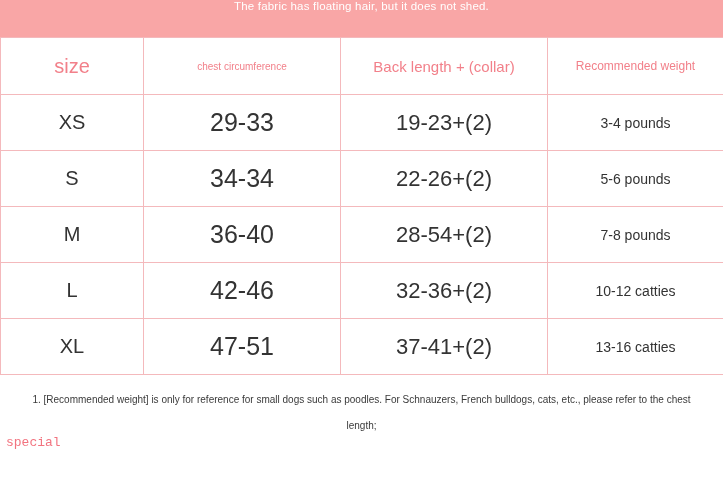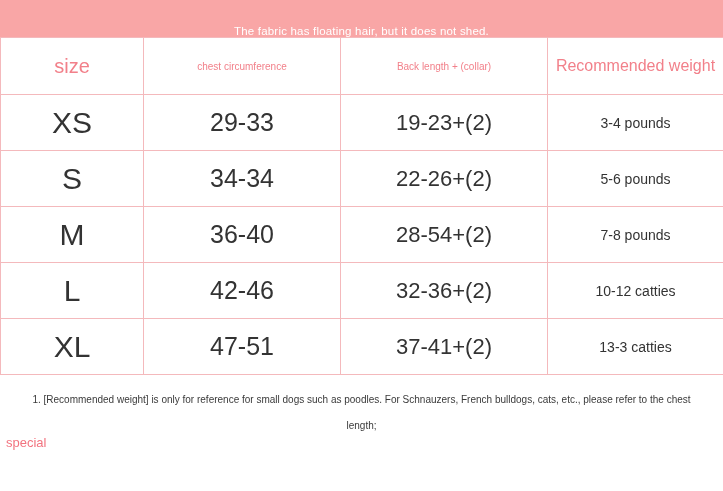--- a/index.html
+++ b/index.html
@@ -19,21 +19,21 @@
     height: 491px;
     background: #ffffff;
     box-sizing: border-box;
   }
   
   .banner {
     height: 37px;
     background: #f9a6a6;
     color: #ffffff;
     display: flex;
-    align-items: flex-end;
+    align-items: flex-start;
     justify-content: center;
     font-size: 11.5px;
     letter-spacing: 0.2px;
   }
   
   .chart {
     width: 723px;
     border-collapse: collapse;
     table-layout: fixed;
   }
@@ -57,29 +57,29 @@
   .head-size {
     color: #f2808a;
     font-size: 20px;
   }
   .head-chest {
     color: #f2808a;
     font-size: 10px;
   }
   .head-back {
     color: #f2808a;
-    font-size: 10px;
+    font-size: 15px;
   }
   .head-weight {
     color: #f2808a;
-    font-size: 16px;
+    font-size: 12px;
   }
   .cell-size {
     color: #333333;
-    font-size: 30px;
+    font-size: 20px;
     font-weight: 400;
   }
   .cell-chest {
     color: #333333;
     font-size: 25px;
   }
   .cell-back {
     color: #333333;
     font-size: 22px;
     margin-left: 18px;
@@ -100,20 +100,21 @@
     color: #3a3a3a;
     line-height: 26px;
     padding: 0 20px;
   }
   .special-label {
     position: absolute;
     left: 6px;
     top: 60px;
     color: #f2737f;
     font-size: 13px;
+    font-family: Liberation Mono, monospace;
   }
 </style>
 </head>
 <body>
 
 <div class="page">
 
   <div class="banner">
     <span>The fabric has floating hair, but it does not shed.</span>
   </div>
@@ -153,21 +154,21 @@
       <tr class="data-row">
         <td class="cell-size">L</td>
         <td class="cell-chest">42-46</td>
         <td class="cell-back">32-36+(2)</td>
         <td class="cell-weight">10-12 catties</td>
       </tr>
       <tr class="data-row">
         <td class="cell-size">XL</td>
         <td class="cell-chest">47-51</td>
         <td class="cell-back">37-41+(2)</td>
-        <td class="cell-weight">13-3 catties</td>
+        <td class="cell-weight">13-16 catties</td>
       </tr>
     </tbody>
   </table>
 
   <div class="notes">
     <div class="special-label">special</div>
     <div class="note-line">1. [Recommended weight] is only for reference for small dogs such as poodles. For Schnauzers, French bulldogs, cats, etc., please refer to the chest length;</div>
   </div>
 
 </div>

